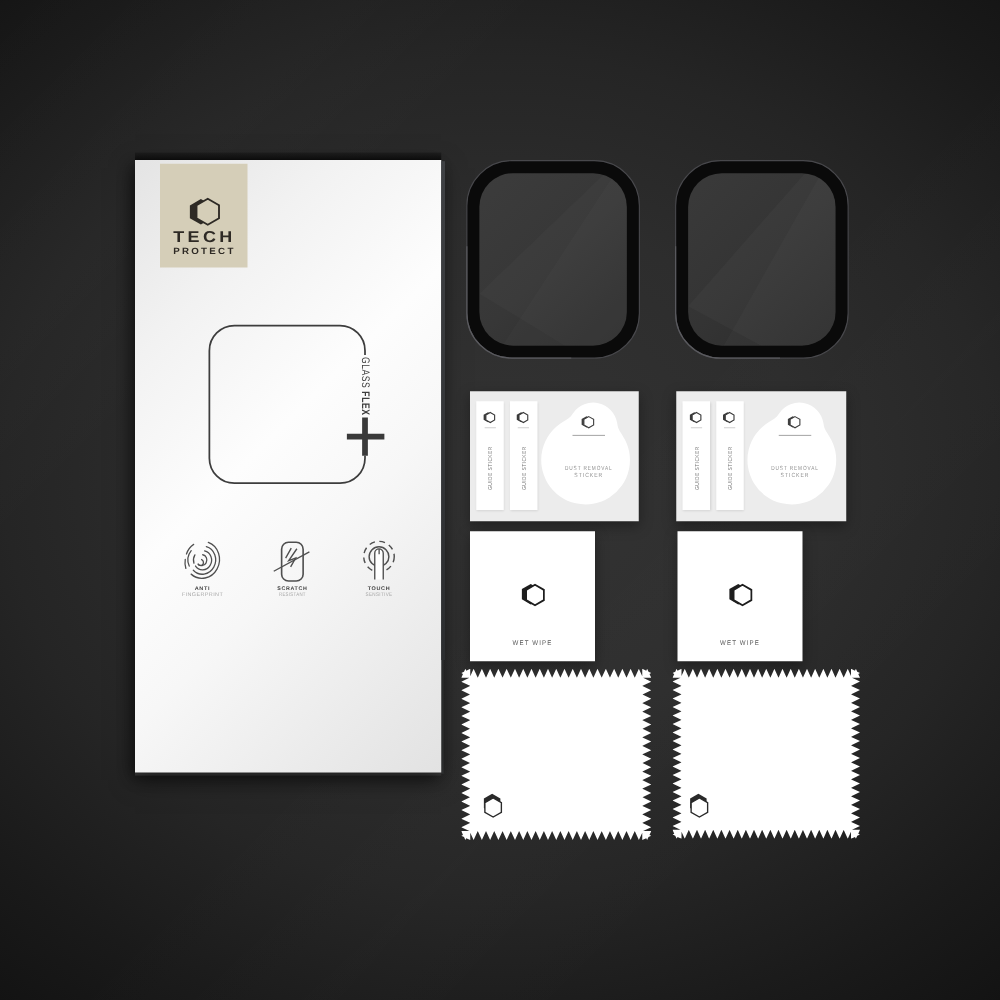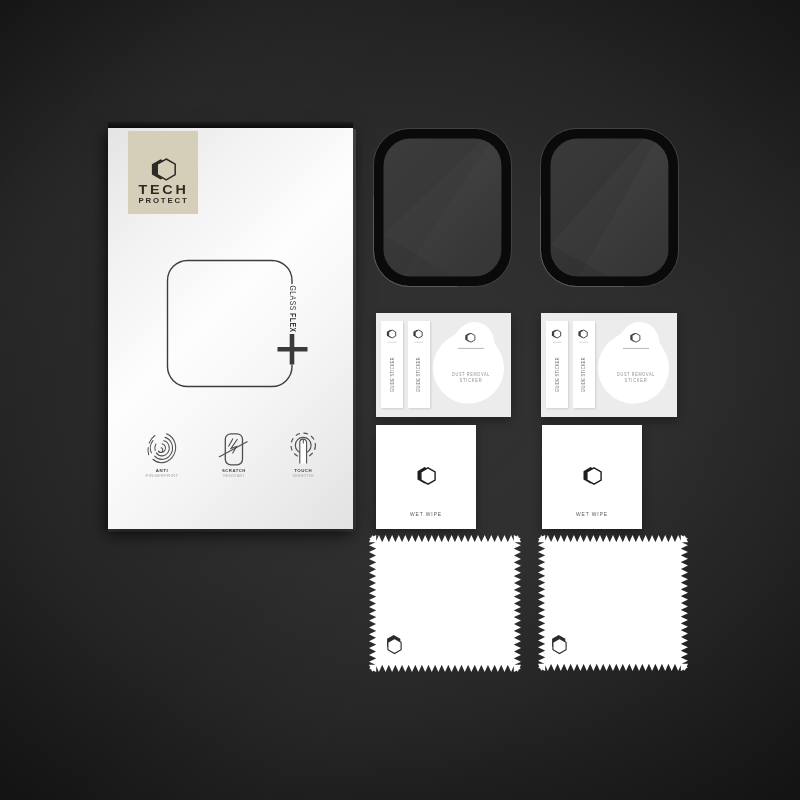--- a/index.html
+++ b/index.html
@@ -12,21 +12,21 @@
 <body>
 
 <div class="abs" style="left:0;top:0;width:800px;height:800px;
   background:
    linear-gradient(135deg, rgba(255,255,255,0) 0%, rgba(255,255,255,0.016) 16%, rgba(255,255,255,0) 28%, rgba(255,255,255,0) 52%, rgba(255,255,255,0.013) 66%, rgba(255,255,255,0) 80%),
    radial-gradient(ellipse 640px 540px at 400px 380px, #333333 0%, #2d2d2d 38%, #252525 62%, #1a1a1a 84%, #131313 100%);"></div>
 
 <div class="abs" style="left:108px;top:121.5px;width:245px;height:7px;
   background:linear-gradient(to bottom,rgba(18,18,18,0.4),#0c0c0c);"></div>
 
-<div class="abs" style="left:108px;top:128px;width:245px;height:401px;
+<div class="abs" style="left:108px;top:128px;width:245px;height:490px;
   background:linear-gradient(135deg,#e4e4e4 0%,#f2f2f2 22%,#fdfdfd 45%,#f7f7f7 62%,#e2e2e2 100%);
   box-shadow:0 6px 18px rgba(0,0,0,0.5), 0 2.5px 0 #3a3a3a, 2px 1px 0 #37393a, -3px 4px 10px rgba(0,0,0,0.35);">
 
   <div class="abs" style="left:20px;top:3px;width:70px;height:83px;background:#d5ceb8;"></div>
 
   <svg class="abs" style="left:20px;top:3px;" width="70" height="83" viewBox="0 0 70 83">
     <polygon points="32.7,28.2 41.5,33.3 41.5,43.5 32.7,48.6 23.9,43.5 23.9,33.3" fill="#2e2a25"></polygon>
     <polygon points="38.2,28.0 47.2,33.2 47.2,43.6 38.2,48.8 29.2,43.6 29.2,33.2" fill="#d5ceb8" stroke="#2e2a25" stroke-width="1.5"></polygon>
     <text x="35.5" y="62.5" font-size="12.6" font-weight="bold" letter-spacing="2.4" fill="#2e2a25" text-anchor="middle" textLength="50" lengthAdjust="spacingAndGlyphs">TECH</text>
     <text x="35.5" y="72" font-size="7.2" font-weight="bold" letter-spacing="1.7" fill="#2e2a25" text-anchor="middle" textLength="50" lengthAdjust="spacingAndGlyphs">PROTECT</text>

